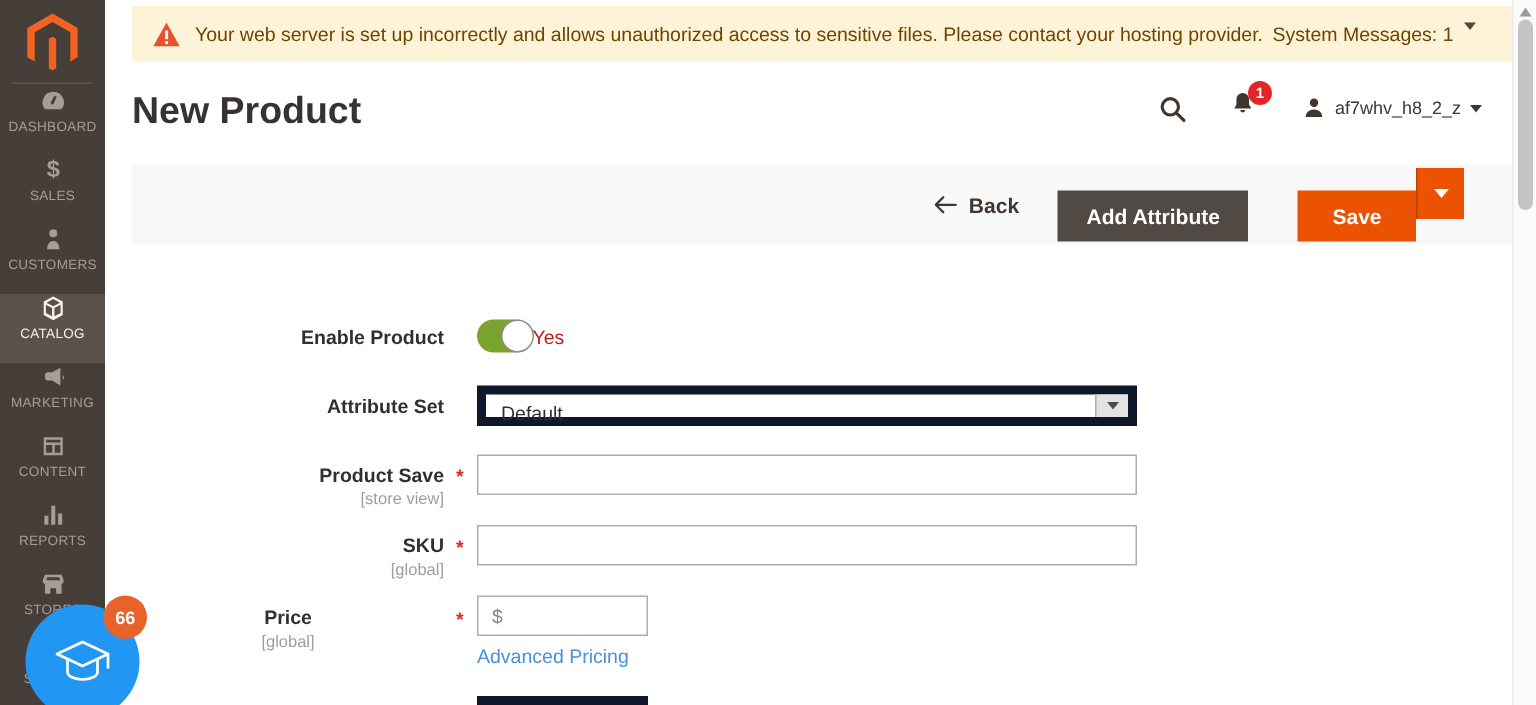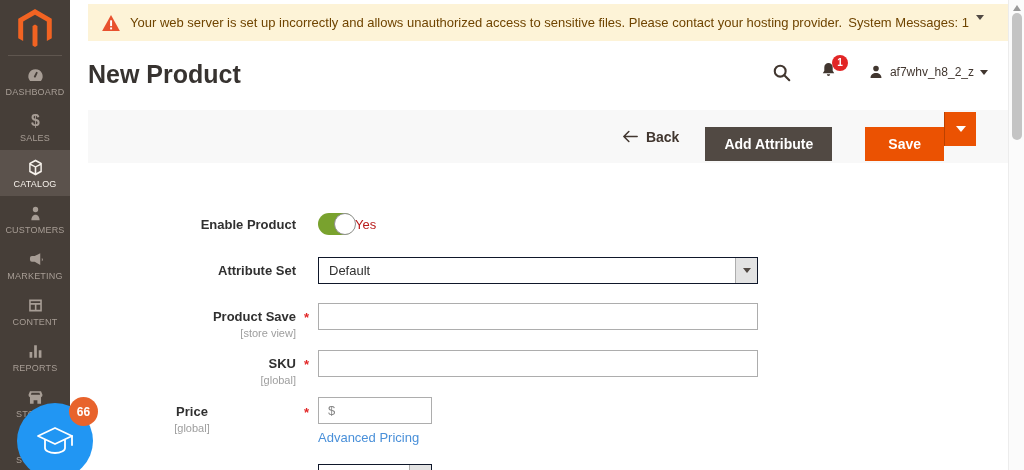--- a/index.html
+++ b/index.html
@@ -5,21 +5,21 @@
   * { margin:0; padding:0; box-sizing:border-box; }
   html,body { width:1024px; height:470px; overflow:hidden; background:#fff;
     font-family:"Liberation Sans", sans-serif; position:relative; }
 
   
   .sidebar { position:absolute; left:0; top:0; width:70px; height:470px; background:#463e38; z-index:5; }
   .logo { position:absolute; left:0; top:8px; width:70px; height:40px; display:flex; align-items:center; justify-content:center; cursor:pointer; }
   .logo svg { width:34px; height:38px; }
   .sb-divider { position:absolute; left:8px; top:55px; width:54px; height:1px; background:#5f564f; }
   .nav { position:absolute; left:0; top:58px; width:70px; }
-  .nav-item { width:70px; height:46px; display:flex; flex-direction:column; align-items:center; justify-content:center; gap:2px; cursor:pointer; }
+  .nav-item { width:70px; height:46px; display:flex; flex-direction:column; align-items:center; gap:2px; cursor:pointer; }
   .nav-item.active { background:#5b524c; }
   .nav-item svg { width:19px; height:19px; fill:#a79d95; }
   .nav-item.active svg { fill:#f7f2ec; }
   .nav-label { font-size:9px; letter-spacing:.2px; color:#a79d95; }
   .nav-item.active .nav-label { color:#f7f2ec; }
 
   
   .help-widget { position:absolute; left:17px; top:403px; width:76px; height:76px; border-radius:50%;
     background:#2196f3; z-index:9; cursor:pointer; display:flex; align-items:center; justify-content:center; }
   .help-widget svg { width:40px; height:34px; }
@@ -62,21 +62,21 @@
 
   
   .flabel { position:absolute; left:88px; width:208px; text-align:right; font-size:13px; font-weight:bold; color:#303030; z-index:2; }
   .flabel .req { position:absolute; right:-13px; top:1px; color:#e22626; font-weight:bold; }
   .scope { margin-top:3px; font-size:11px; font-weight:normal; color:#9e9e9e; }
 
   .toggle { position:absolute; left:318px; top:213px; width:37px; height:22px; border-radius:11px; background:#79a22e; cursor:pointer; z-index:2; }
   .knob { position:absolute; right:-1px; top:0; width:22px; height:22px; border-radius:50%; background:#fff; border:1px solid #8e8e8e; }
   .toggle-value { position:absolute; left:355px; top:217px; font-size:13px; color:#b91c1c; z-index:2; }
 
-  .select { position:absolute; border:1px solid #0f172a; background:#fff; height:27px; cursor:pointer; z-index:2; }
+  .select { position:absolute; border:6px solid #0f172a; background:#fff; height:27px; cursor:pointer; z-index:2; }
   .select-text { font-size:13px; color:#303030; line-height:25px; padding-left:10px; }
   .select-arrow { position:absolute; right:0; top:0; bottom:0; width:22px; background:#e3e3e3; border-left:1px solid #adadad;
     display:flex; align-items:center; justify-content:center; }
   .sel-attr { left:318px; top:257px; width:440px; }
   .sel-cut { left:318px; top:464px; width:114px; }
 
   .tinput { position:absolute; height:27px; border:1px solid #adadad; background:#fff; font-size:13px; color:#303030;
     padding:0 9px; font-family:"Liberation Sans", sans-serif; z-index:2; }
   .inp-name { left:318px; top:303px; width:440px; }
   .inp-sku  { left:318px; top:350px; width:440px; }
@@ -108,31 +108,31 @@
           <path d="M12 4a9 9 0 0 0-6.9 14.8h13.8A9 9 0 0 0 12 4zm1 3.4 1.9.8-2.5 5.6a1.3 1.3 0 0 1-2.4-1z"></path>
         </svg>
       <span class="nav-label">DASHBOARD</span>
     </div>
     <div class="nav-item">
       <svg viewBox="0 0 24 24">
           <text x="12" y="18" text-anchor="middle" font-size="20" font-weight="bold" fill="#a79d95" font-family="Liberation Sans, sans-serif">$</text>
         </svg>
       <span class="nav-label">SALES</span>
     </div>
+    <div class="nav-item">
+      <svg viewBox="0 0 24 24">
+          <path d="M12 3.5a3.4 3.4 0 1 1 0 6.8 3.4 3.4 0 0 1 0-6.8zM6.8 20.5c0-4.3 2.3-7 5.2-7s5.2 2.7 5.2 7H6.8z"></path>
+        </svg>
+      <span class="nav-label">CUSTOMERS</span>
+    </div>
     <div class="nav-item active">
       <svg viewBox="0 0 24 24">
           <path d="M12 2 4 6.3v11.4L12 22l8-4.3V6.3L12 2zm0 2.3 5.7 3L12 10.4 6.3 7.3l5.7-3zM5.8 9l5.2 2.8v7L5.8 16V9zm12.4 0v7l-5.2 2.8v-7L18.2 9z"></path>
         </svg>
       <span class="nav-label">CATALOG</span>
-    </div>
-    <div class="nav-item">
-      <svg viewBox="0 0 24 24">
-          <path d="M12 3.5a3.4 3.4 0 1 1 0 6.8 3.4 3.4 0 0 1 0-6.8zM6.8 20.5c0-4.3 2.3-7 5.2-7s5.2 2.7 5.2 7H6.8z"></path>
-        </svg>
-      <span class="nav-label">CUSTOMERS</span>
     </div>
     <div class="nav-item">
       <svg viewBox="0 0 24 24">
           <path d="M18 4v15l-7-4.2H7.5A2.5 2.5 0 0 1 5 12.3v-2.1a2.5 2.5 0 0 1 2.5-2.5H11L18 4zm2 6.2a2.6 2.6 0 0 1 0 4.1v-4.1z"></path>
         </svg>
       <span class="nav-label">MARKETING</span>
     </div>
     <div class="nav-item">
       <svg viewBox="0 0 24 24">
           <path d="M4 4.5h16v15H4v-15zm2 2v2.4h12V6.5H6zm0 4.4v6.6h5.2v-6.6H6zm7.2 0v6.6H18v-6.6h-4.8z"></path>

